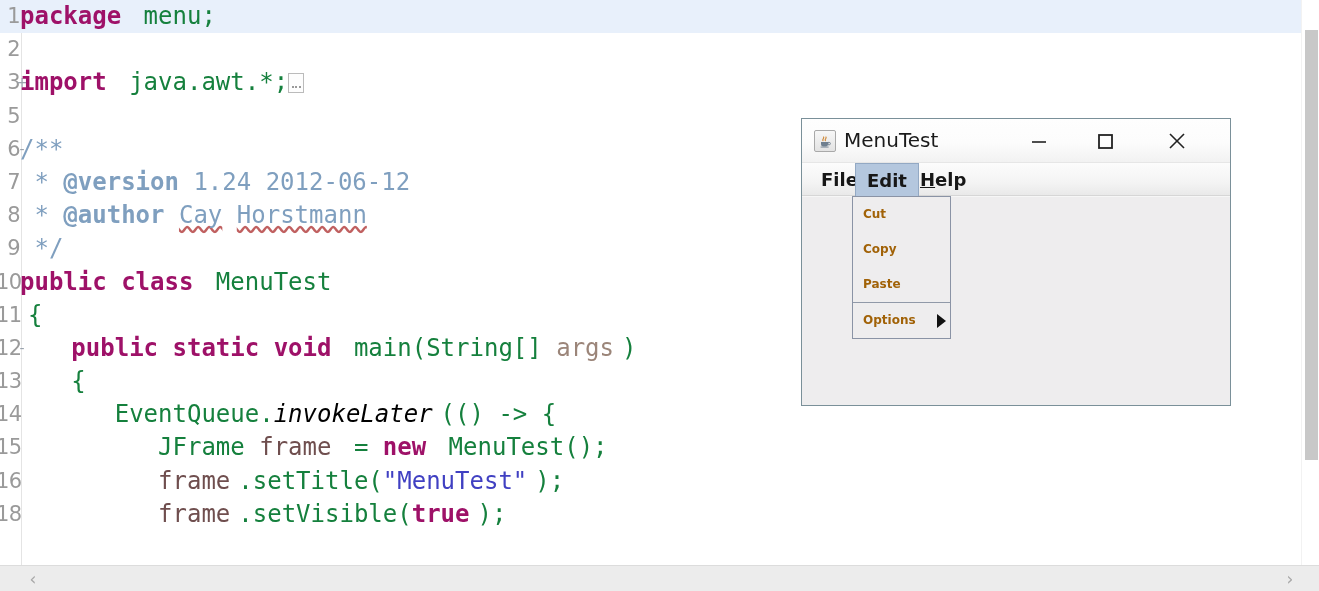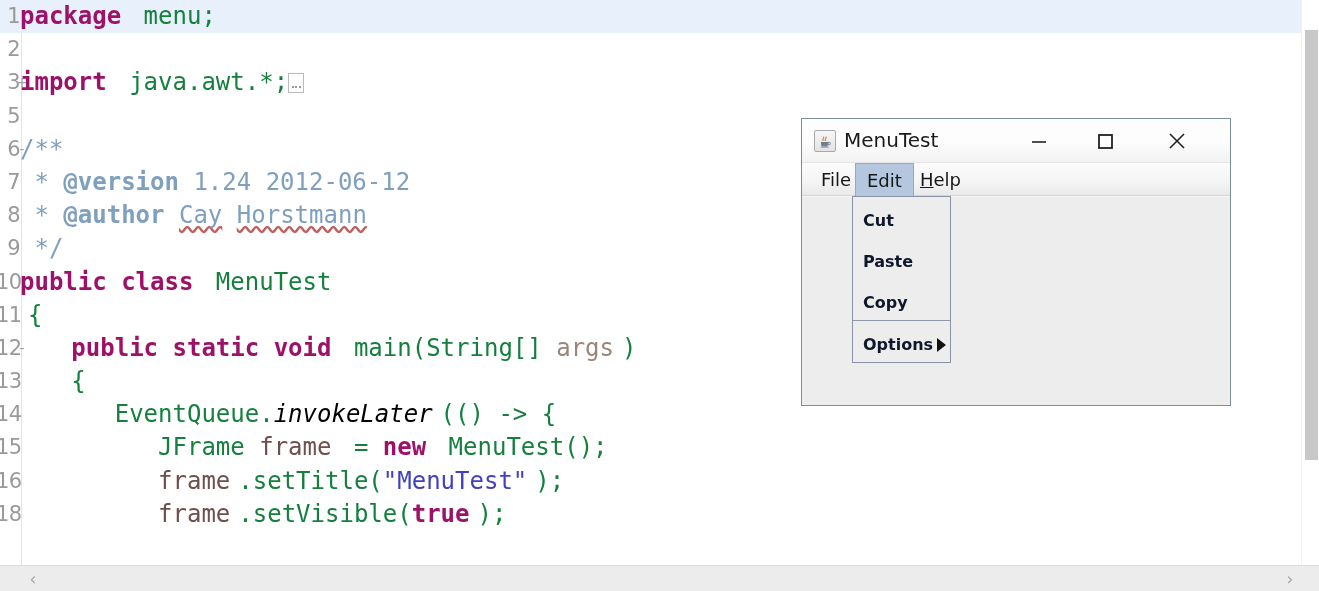--- a/index.html
+++ b/index.html
@@ -201,21 +201,21 @@
     background: linear-gradient(to bottom, #fcfcfc 0%, #f4f4f4 60%, #e9e9e9 100%);
     border-bottom: 1px solid #d6d6d6;
   }
   .mi {
     position: absolute;
     top: 0;
     height: 33px;
     line-height: 33px;
     padding: 0 11px;
     font-size: 18px;
-    font-weight: normal;
+    font-weight: bold;
     color: #171717;
     font-family: "DejaVu Sans", sans-serif;
     cursor: default;
   }
   .mi-file { left: 8px; }
   .mi-edit {
     left: 53px;
     background: #b4c7de;
     border-left: 1px solid #93a9c4;
     border-right: 1px solid #93a9c4;
@@ -237,26 +237,25 @@
     left: 50px; top: -1px;
     width: 99px;
     background: #eeedee;
     border: 1px solid #8a93a5;
   }
   .pmi {
     position: relative;
     height: 35px;
     line-height: 35px;
     padding-left: 10px;
-    font-size: 16px;
+    font-size: 12px;
     font-weight: bold;
-    color: #0f172a;
+    color: #a16207;
     font-family: "DejaVu Sans", sans-serif;
     cursor: default;
-    margin-top: 6px;
   }
   .psep {
     height: 0;
     border-top: 1px solid #9099a8;
     margin: 0;
   }
   .parrow {
     position: absolute;
     right: 4px; top: 11px;
     width: 0; height: 0;
@@ -337,21 +336,21 @@
 
     <div class="menubar">
       <div class="mi mi-file"><span>File</span></div>
       <div class="mi mi-edit"><span>Edit</span></div>
       <div class="mi mi-help"><span class="mnemonic">H</span><span>elp</span></div>
     </div>
 
     <div class="swin-body">
       <div class="popup" id="popup-menu">
           <div class="pmi"><span>Cut</span></div>
+          <div class="pmi"><span>Copy</span></div>
           <div class="pmi"><span>Paste</span></div>
-          <div class="pmi"><span>Copy</span></div>
           <div class="psep"></div>
           <div class="pmi"><span>Options</span><span class="parrow"></span></div>
         </div>
     </div>
   </div>
 
 </div>
 
 </body></html>

